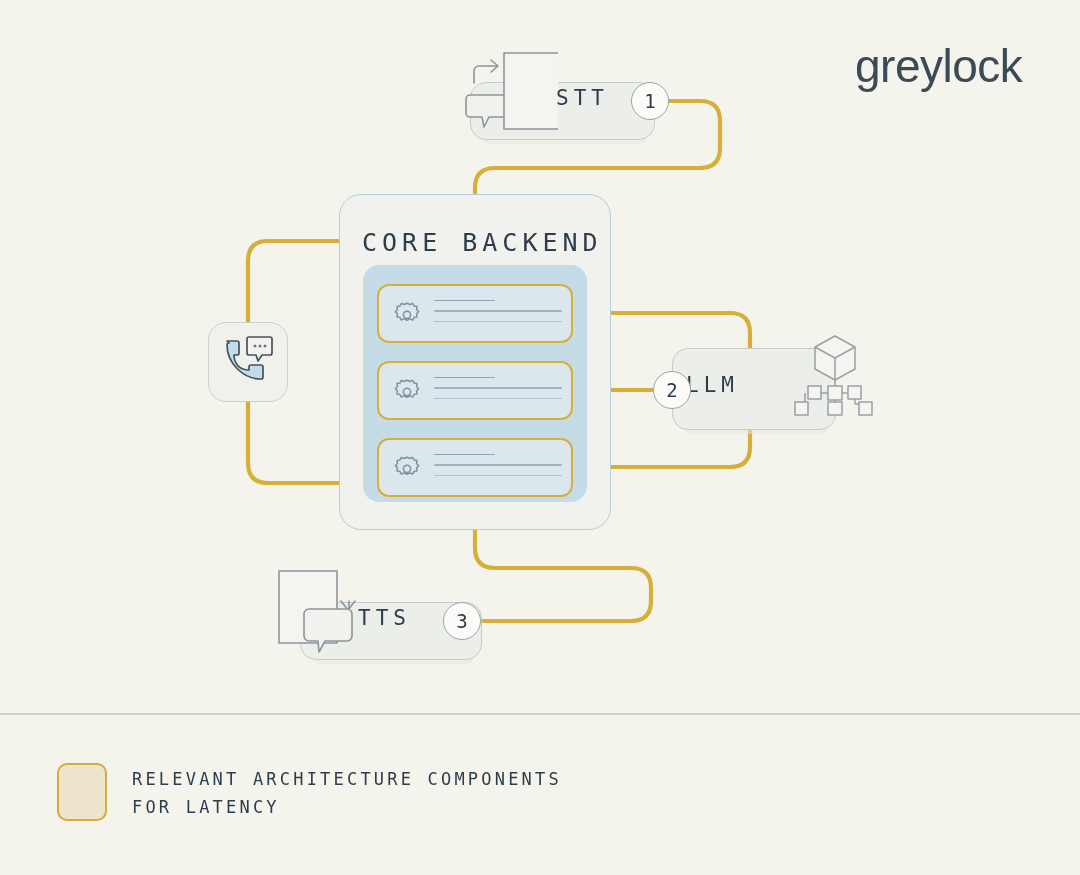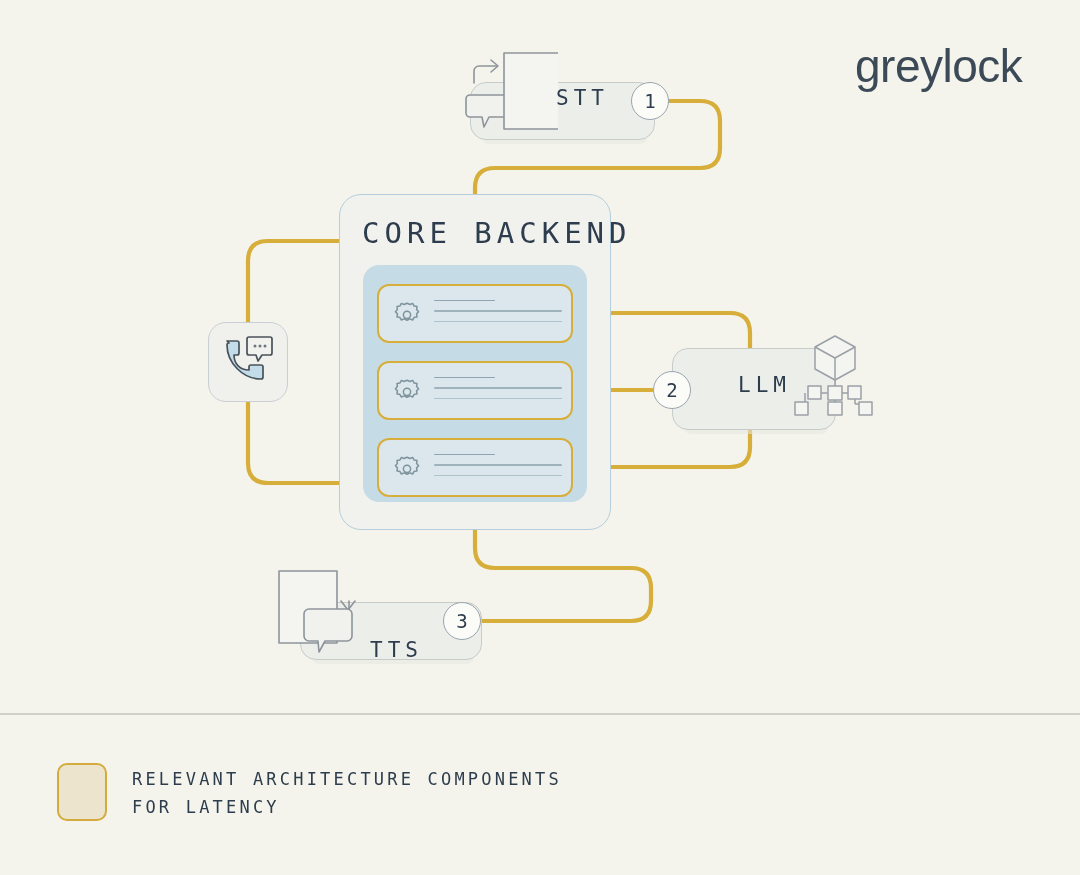--- a/index.html
+++ b/index.html
@@ -79,28 +79,28 @@
   
   #stt-node { left: 470px; top: 82px; width: 185px; height: 58px; }
   #stt-shadow { left: 482px; top: 130px; width: 165px; height: 14px; }
   #stt-label { left: 556px; top: 86px; }
   #stt-icon { position: absolute; left: 462px; top: 45px; width: 96px; height: 92px; }
   #stt-badge { left: 631px; top: 82px; }
 
   
   #tts-node { left: 300px; top: 602px; width: 182px; height: 58px; }
   #tts-shadow { left: 312px; top: 650px; width: 162px; height: 14px; }
-  #tts-label { left: 370px; top: 606px; margin-top: 32px; }
+  #tts-label { left: 358px; top: 606px; }
   #tts-icon { position: absolute; left: 275px; top: 565px; width: 100px; height: 95px; }
   #tts-badge { left: 443px; top: 602px; }
 
   
   #llm-node { left: 672px; top: 348px; width: 164px; height: 82px; }
   #llm-shadow { left: 684px; top: 420px; width: 144px; height: 14px; }
-  #llm-label { left: 738px; top: 373px; }
+  #llm-label { left: 686px; top: 373px; }
   #llm-icon { position: absolute; left: 793px; top: 332px; width: 86px; height: 86px; }
   #llm-badge { left: 653px; top: 371px; }
 
   
   #phone-node {
     left: 208px; top: 322px; width: 80px; height: 80px;
     background: #f0f1ed; border-radius: 18px; border: 1.3px solid #c9cfd4;
   }
   #phone-icon { position: absolute; left: 219px; top: 333px; width: 58px; height: 58px; }
 
@@ -109,22 +109,22 @@
     position: absolute;
     left: 339px; top: 194px;
     width: 272px; height: 336px;
     background: #f1f2ee;
     border: 1.6px solid #b4cedd;
     border-radius: 22px;
     box-sizing: border-box;
   }
   #core-title {
     position: absolute;
-    left: 362px; top: 216px;
-    font-size: 29px;
+    left: 362px; top: 228px;
+    font-size: 25px;
     letter-spacing: 5px;
     color: #2e3d4d;
   }
   #core-inner {
     position: absolute;
     left: 363px; top: 265px;
     width: 224px; height: 237px;
     background: #c5dbe6;
     border-radius: 16px;
     box-sizing: border-box;

